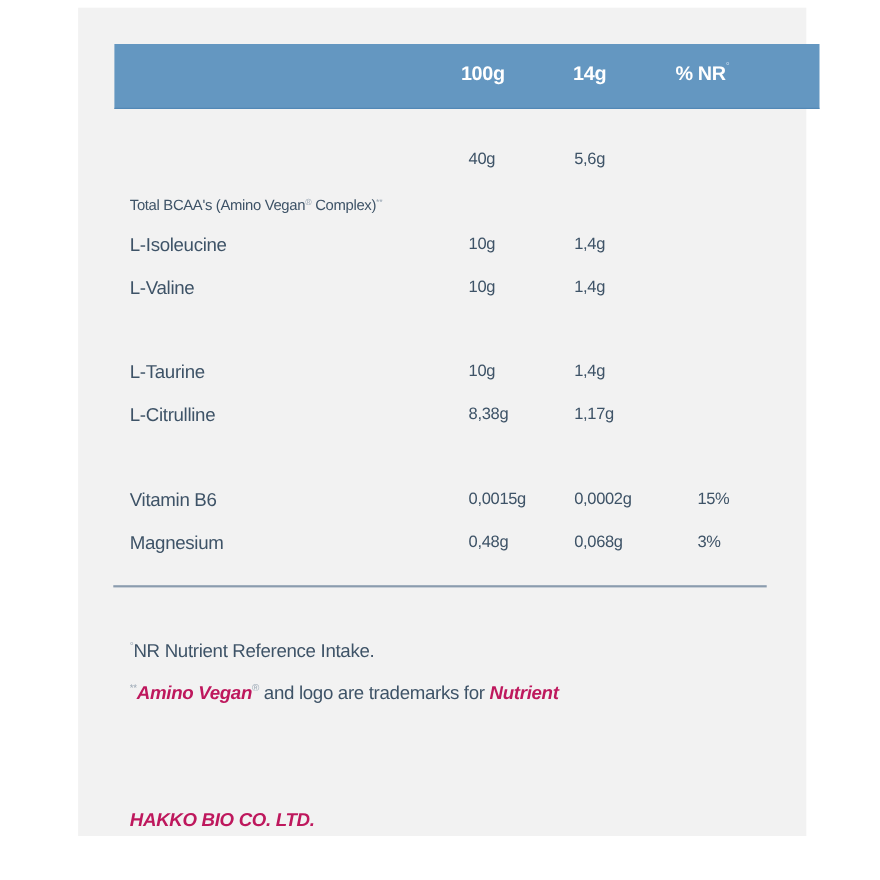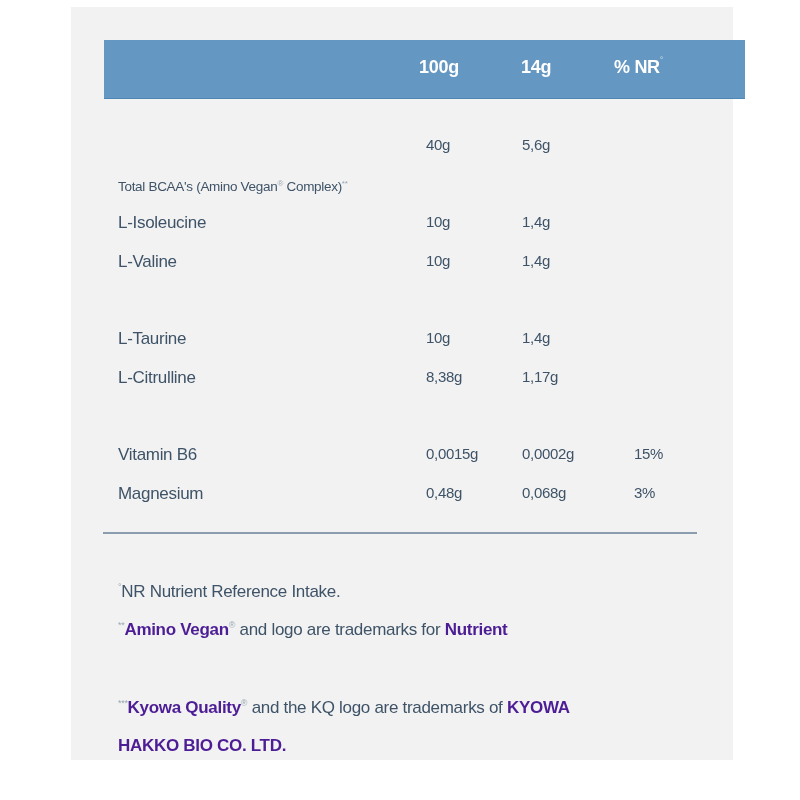--- a/index.html
+++ b/index.html
@@ -9,21 +9,21 @@
   .hcell { position:absolute; top:17px; color:#ffffff; font-weight:bold; font-size:18px; letter-spacing:-0.3px; }
   .hcell sup { font-size:9px; color:#c9dced; font-weight:normal; vertical-align:top; position:relative; top:-2px; }
   .row { position:absolute; left:0; width:662px; height:30px; }
   .rlabel { position:absolute; left:47px; color:#3e5367; font-size:17px; letter-spacing:-0.3px; white-space:nowrap; }
   .rlabel.small { font-size:13.5px; top:3px;margin-top:40px; }
   .rlabel sup { font-size:8px; color:#9aa7b4; vertical-align:top; }
   .val { position:absolute; color:#3e5367; font-size:15px; letter-spacing:-0.3px; white-space:nowrap; }
   .c1 { left:355px; } .c2 { left:451px; } .c3 { left:563px; }
   .divider { position:absolute; left:32px; top:525px; width:594px; height:2px; background:#8b9cae; }
   .note { position:absolute; left:47px; color:#3e5367; font-size:17px; letter-spacing:-0.3px; white-space:nowrap;margin-top:20px; }
-  .note b { color:#4c1d95; }
+  .note b { color:#be185d;font-style:italic; }
   .note sup { font-size:9px; color:#9aa7b4; vertical-align:top; }
 </style>
 </head>
 <body>
 
 <div class="panel">
 
   <div class="header">
     <span class="hcell" style="left:315px">100g</span>
     <span class="hcell" style="left:417px">14g</span>
@@ -70,16 +70,15 @@
     <span class="rlabel">Magnesium</span>
     <span class="val c1">0,48g</span>
     <span class="val c2">0,068g</span>
     <span class="val c3">3%</span>
   </div>
 
   <div class="divider"></div>
 
   <div class="note" style="top:555px"><sup>°</sup><span>NR Nutrient Reference Intake.</span></div>
   <div class="note" style="top:593px"><sup>**</sup><b>Amino Vegan</b><sup>®</sup><span> and logo are trademarks for </span><b>Nutrient</b></div>
-  <div class="note" style="top:671px"><sup>***</sup><b>Kyowa Quality</b><sup>®</sup><span> and the KQ logo are trademarks of </span><b>KYOWA</b></div>
   <div class="note" style="top:709px"><b>HAKKO BIO CO. LTD.</b></div>
 
 </div>
 
 </body></html>

